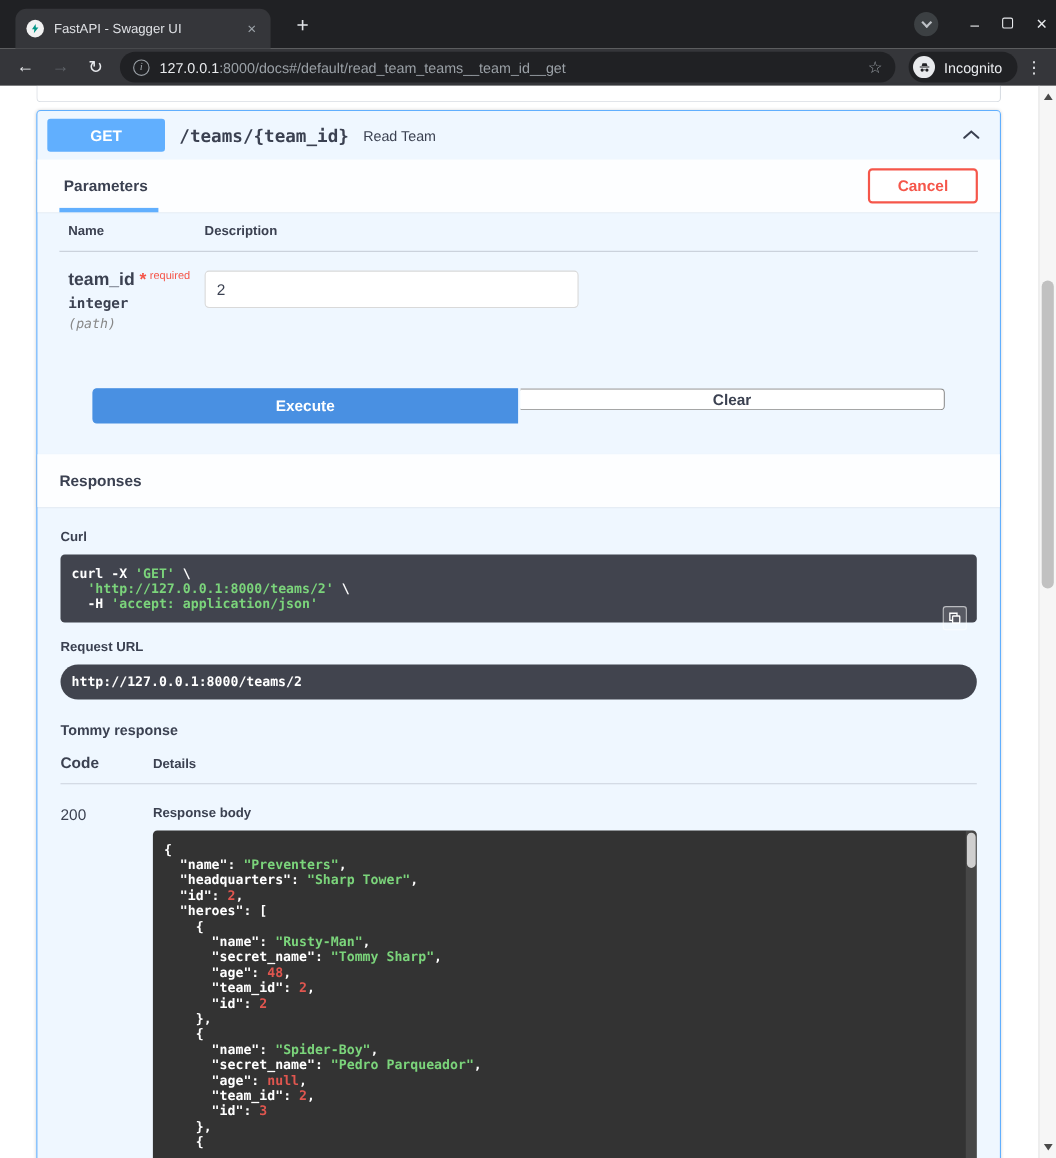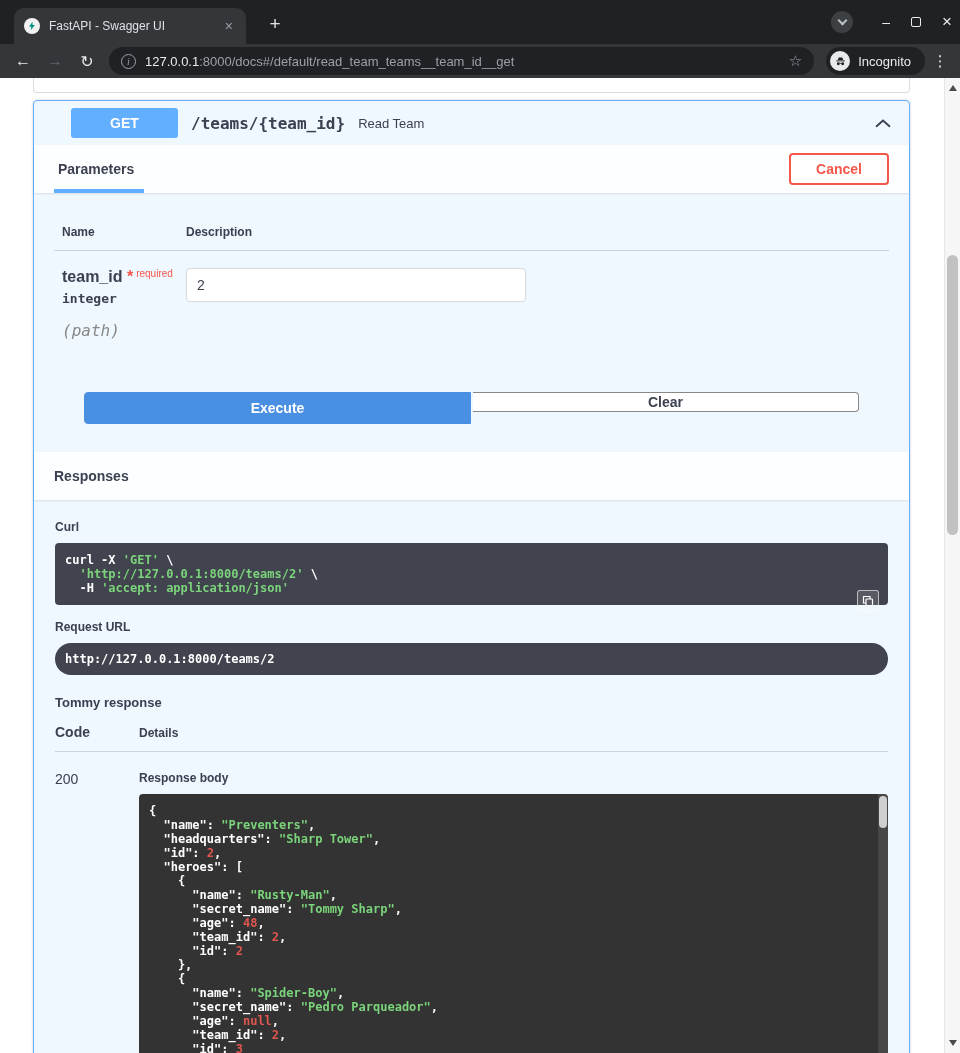--- a/index.html
+++ b/index.html
@@ -82,21 +82,21 @@
   .page { position: absolute; top: 78px; left: 0; width: 944px; bottom: 0; background: #fff; overflow: hidden; }
   .partial-box {
     position: absolute; top: 0; left: 33px; width: 877px; height: 15px;
     border: 1px solid #d8dde3; border-top: none; border-radius: 0 0 4px 4px; background: #fff;
   }
   .opblock {
     position: absolute; top: 22px; left: 33px; width: 877px; height: 1060px;
     border: 1px solid var(--method_get); border-radius: 4px;
     background: rgba(97,175,254,.1); box-shadow: 0 0 3px rgba(0,0,0,.19);
   }
-  .opblock-header { display: flex; align-items: center; padding: 5px 14px 5px 9px; gap: 13px; height: 44px; cursor: pointer; margin-left: 28px; }
+  .opblock-header { display: flex; align-items: center; padding: 5px 14px 5px 9px; gap: 13px; height: 44px; cursor: pointer; }
   .method-badge {
     background: var(--method_get); color: #fff; font-weight: bold; font-size: 14px;
     border-radius: 3px; width: 107px; text-align: center; padding: 7px 0;
   }
   .op-path { font-family: "DejaVu Sans Mono", monospace; font-weight: bold; font-size: 16px; color: #3b4151; }
   .op-summary { font-size: 13px; color: #3b4151; }
   .collapse-chevron { margin-left: auto; padding: 4px; }
 
   .section-header {
     background: rgba(255,255,255,.85); box-shadow: 0 1px 2px rgba(0,0,0,.1);
@@ -107,32 +107,32 @@
     font-size: 14px; font-weight: bold; color: #3b4151;
     border-bottom: 4px solid var(--method_get); padding: 4px 10px 0 4px;
   }
   .cancel-btn {
     margin-left: auto; background: #fff; border: 2px solid var(--cancel_red);
     color: var(--cancel_red); font-weight: bold; font-size: 14px;
     border-radius: 4px; padding: 6px 25px;
   }
   .responses-title { font-size: 14px; font-weight: bold; color: #3b4151; }
 
-  .params-area { padding: 32px 20px 0; }
+  .params-area { padding: 10px 20px 0; }
   .table-head { display: flex; border-bottom: 1px solid rgba(59,65,81,.2); padding-bottom: 11px; }
   .th { font-size: 12px; font-weight: bold; color: #3b4151; }
   .col-name { width: 132px; padding-left: 8px; }
   .col-desc { flex: 1; }
   .param-row { display: flex; padding: 17px 0 0; }
   .param-meta { width: 132px; padding-left: 8px; }
   .param-name { font-size: 16px; font-weight: bold; color: #3b4151; }
   .req-star { color: var(--cancel_red); font-weight: bold; }
   .req-label { color: var(--cancel_red); font-size: 10px; position: relative; top: -5px; margin-left: 3px; }
   .param-type { font-family: "DejaVu Sans Mono", monospace; font-size: 13px; color: #3b4151; margin-top: 5px; font-weight: bold; }
-  .param-in { font-family: "DejaVu Sans Mono", monospace; font-size: 16px; font-style: italic; color: #888; margin-top: 15px; }
+  .param-in { font-family: "DejaVu Sans Mono", monospace; font-size: 12px; font-style: italic; color: #888; margin-top: 3px; }
   .param-input {
     width: 340px; height: 34px; border: 1px solid #d9d9d9; border-radius: 4px;
     padding: 0 10px; font-size: 14px; color: #3b4151; background: #fff;
   }
 
   .execute-row { display: flex; padding: 0 30px; margin-top: 52px; justify-content: flex-end; }
   .execute-btn {
     flex: 1; height: 32px; background: var(--execute_blue); color: #fff;
     font-weight: bold; font-size: 14px; border: 1px solid var(--execute_blue);
     border-radius: 4px 0 0 4px;

